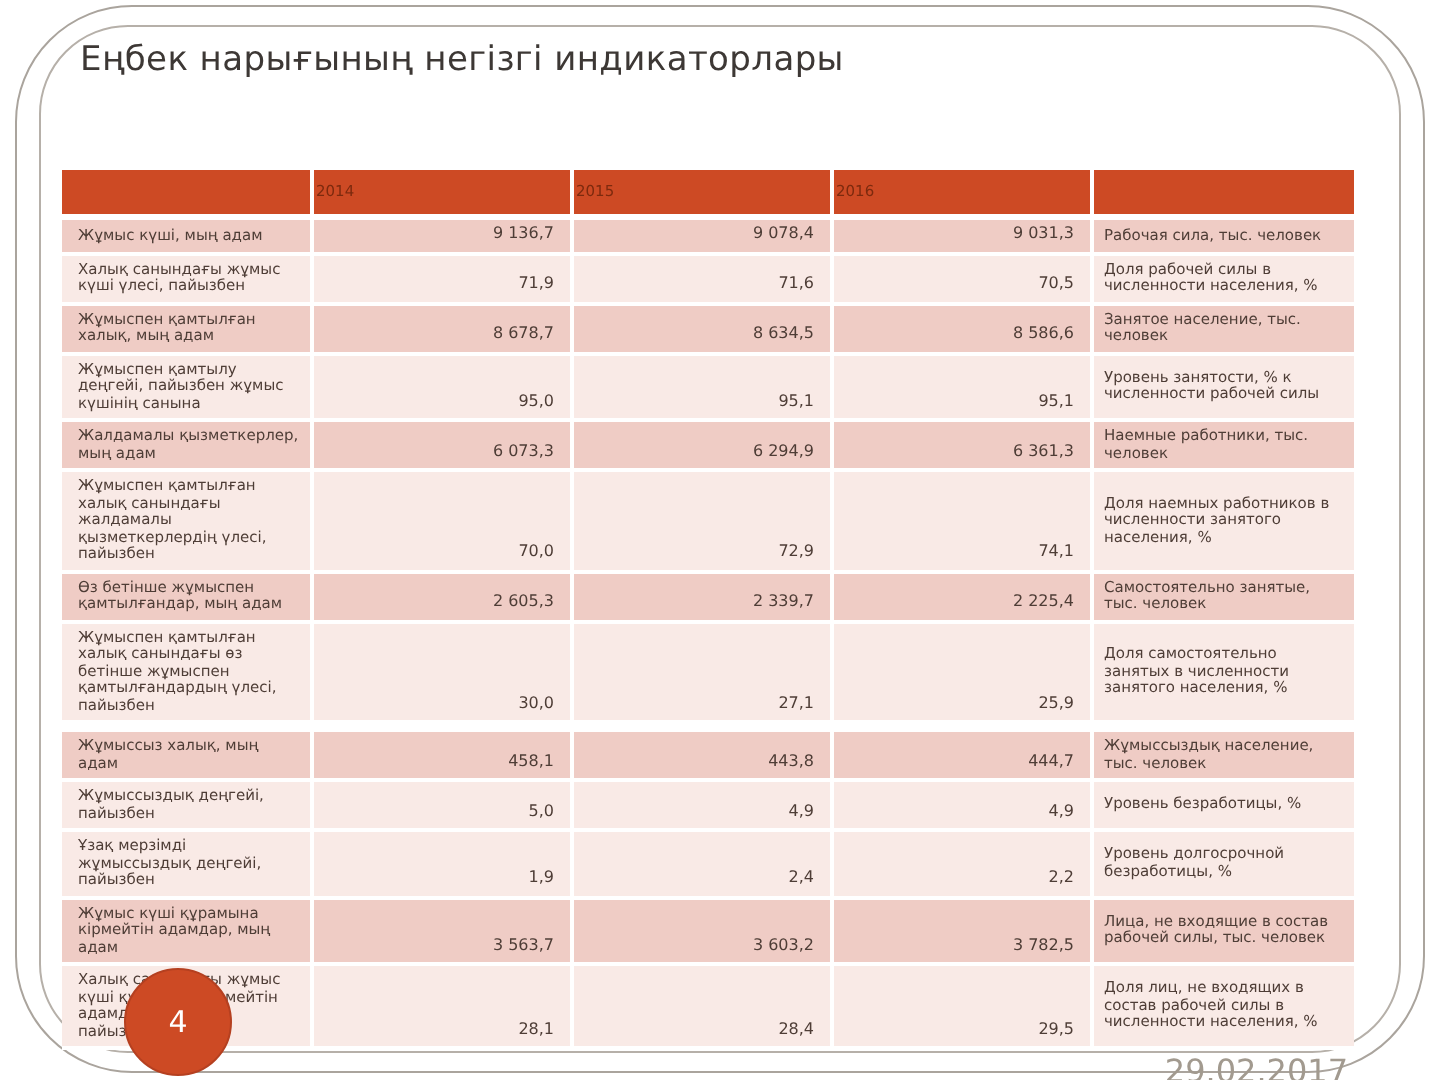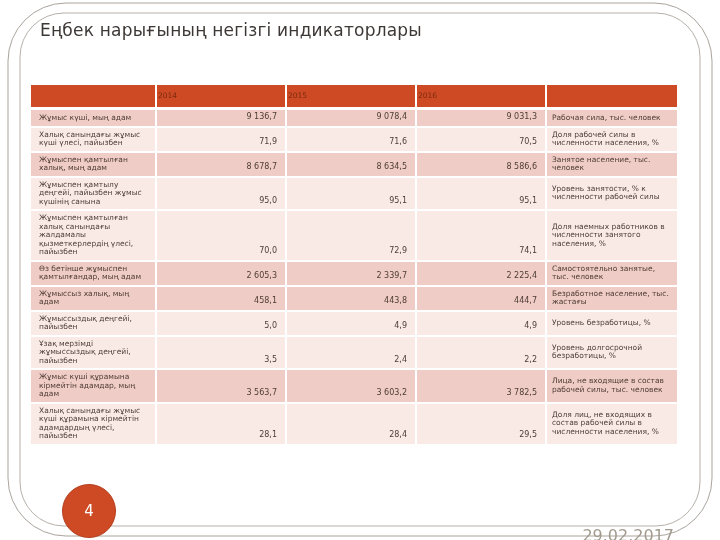--- a/index.html
+++ b/index.html
@@ -140,51 +140,65 @@
     <td class="val">8 586,6</td>
     <td class="ru">Занятое население, тыс. человек</td>
   </tr>
       <tr class="light">
     <td class="kk">Жұмыспен қамтылу деңгейі, пайызбен жұмыс күшінің санына</td>
     <td class="val">95,0</td>
     <td class="val">95,1</td>
     <td class="val">95,1</td>
     <td class="ru">Уровень занятости, % к численности рабочей силы</td>
   </tr>
+      <tr class="dark">
+    <td class="kk">Жалдамалы қызметкерлер, мың адам</td>
+    <td class="val">6 073,3</td>
+    <td class="val">6 294,9</td>
+    <td class="val">6 361,3</td>
+    <td class="ru">Наемные работники, тыс. человек</td>
+  </tr>
       <tr class="light">
     <td class="kk">Жұмыспен қамтылған халық санындағы жалдамалы қызметкерлердің үлесі, пайызбен</td>
     <td class="val">70,0</td>
     <td class="val">72,9</td>
     <td class="val">74,1</td>
     <td class="ru">Доля наемных работников в численности занятого населения, %</td>
   </tr>
       <tr class="dark">
     <td class="kk">Өз бетінше жұмыспен қамтылғандар, мың адам</td>
     <td class="val">2 605,3</td>
     <td class="val">2 339,7</td>
     <td class="val">2 225,4</td>
     <td class="ru">Самостоятельно занятые, тыс. человек</td>
   </tr>
+      <tr class="light section-gap">
+    <td class="kk">Жұмыспен қамтылған халық санындағы өз бетінше жұмыспен қамтылғандардың үлесі, пайызбен</td>
+    <td class="val">30,0</td>
+    <td class="val">27,1</td>
+    <td class="val">25,9</td>
+    <td class="ru">Доля самостоятельно занятых в численности занятого населения, %</td>
+  </tr>
       <tr class="dark">
     <td class="kk">Жұмыссыз халық, мың адам</td>
     <td class="val">458,1</td>
     <td class="val">443,8</td>
     <td class="val">444,7</td>
-    <td class="ru">Безработное население, тыс. жастағы</td>
+    <td class="ru">Жұмыссыздық население, тыс. человек</td>
   </tr>
       <tr class="light">
     <td class="kk">Жұмыссыздық деңгейі, пайызбен</td>
     <td class="val">5,0</td>
     <td class="val">4,9</td>
     <td class="val">4,9</td>
     <td class="ru">Уровень безработицы, %</td>
   </tr>
       <tr class="light">
     <td class="kk">Ұзақ мерзімді жұмыссыздық деңгейі, пайызбен</td>
-    <td class="val">3,5</td>
+    <td class="val">1,9</td>
     <td class="val">2,4</td>
     <td class="val">2,2</td>
     <td class="ru">Уровень долгосрочной безработицы, %</td>
   </tr>
       <tr class="dark">
     <td class="kk">Жұмыс күші құрамына кірмейтін адамдар, мың адам</td>
     <td class="val">3 563,7</td>
     <td class="val">3 603,2</td>
     <td class="val">3 782,5</td>
     <td class="ru">Лица, не входящие в состав рабочей силы, тыс. человек</td>

